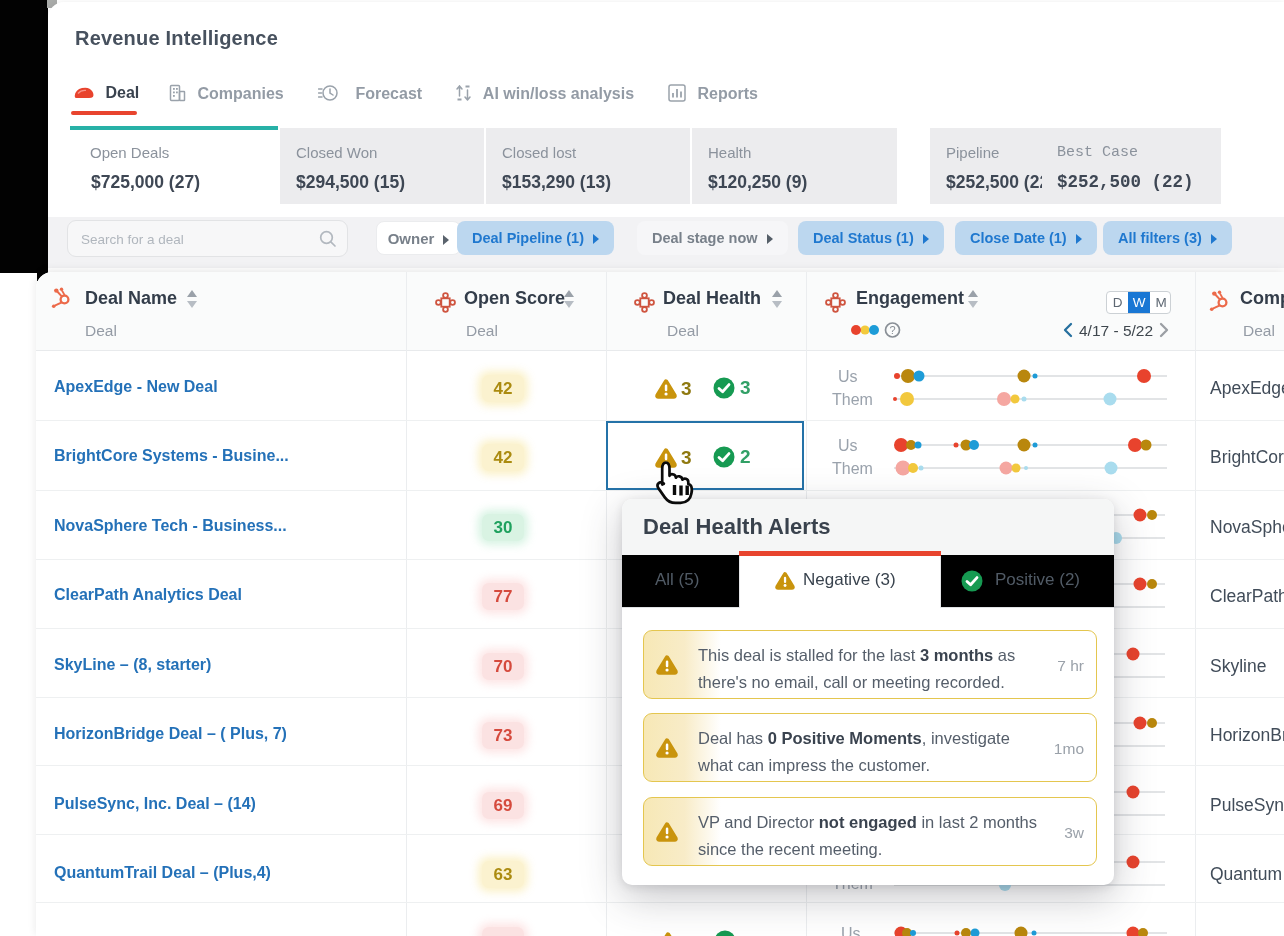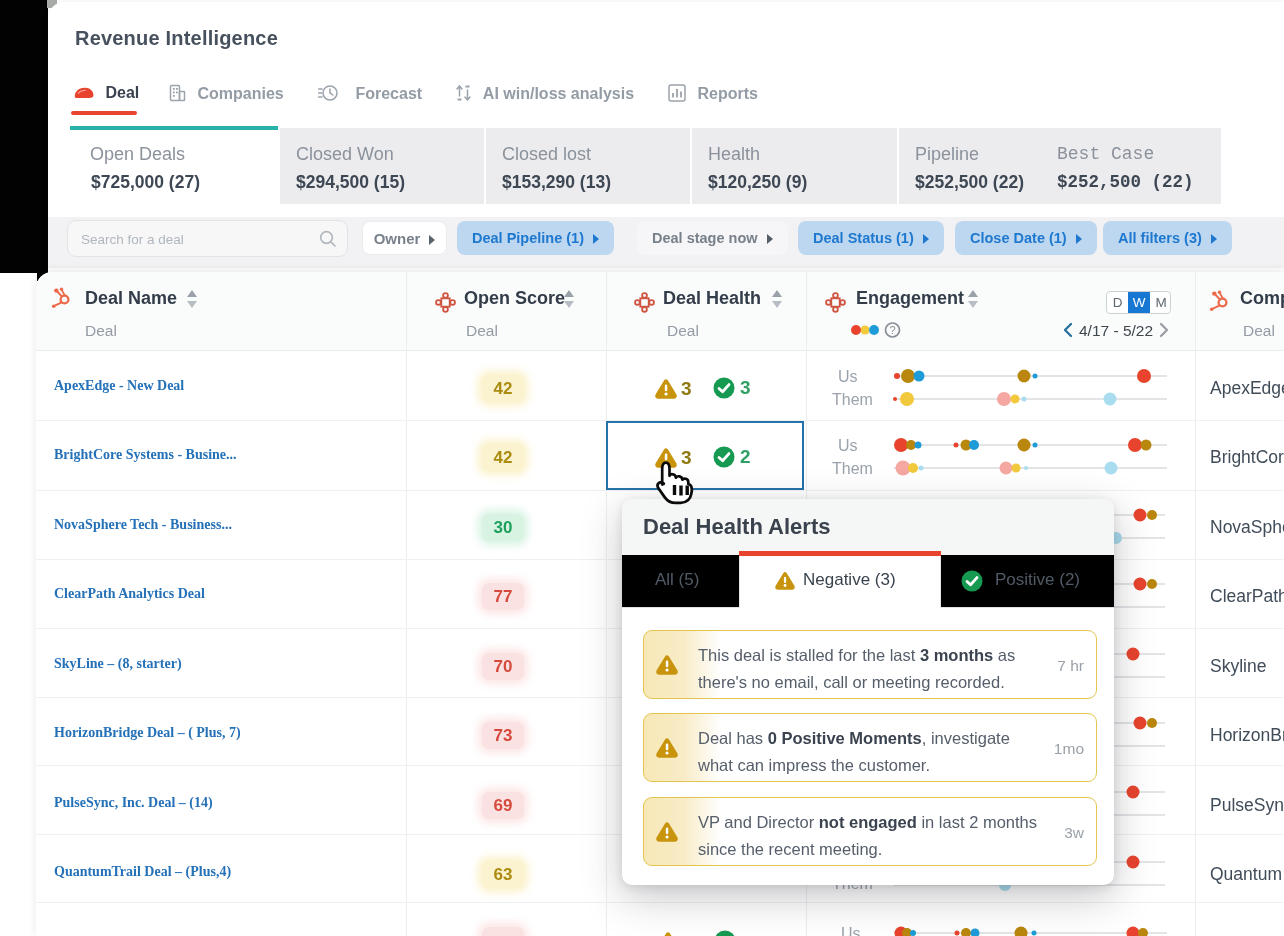--- a/index.html
+++ b/index.html
@@ -18,41 +18,41 @@
 
 #title { left:75px; top:27px; font-size:20px; font-weight:bold; color:#47515e; letter-spacing:.2px; }
 
 .tab { top:84px; font-size:16px; font-weight:bold; color:#939ba5; white-space:nowrap; }
 .tab svg { vertical-align:-3px; margin-right:7px; }
 #tab-deal { color:#39424e; }
 #deal-underline { left:71px; top:111px; width:66px; height:4px; background:#e8442e; border-radius:2px; }
 
 
 .statcell { top:128px; height:76px; background:#ececee; }
-.stat-label { font-size:18px; color:#8b929c; position:absolute; top:16px; }
+.stat-label { font-size:15px; color:#8b929c; position:absolute; top:16px; }
 .stat-value { font-size:17.5px; font-weight:bold; color:#3e4754; position:absolute; top:44px; white-space:nowrap; }
 #tealbar { left:70px; top:126px; width:208px; height:4px; background:#27b1a7; z-index:3; }
 
 
 #filterbar { left:48px; top:217px; width:1236px; height:51px; background:#f2f2f4; }
 #searchbox { left:67px; top:220px; width:281px; height:37px; background:#f7f7f8; border:1px solid #e2e3e5; border-radius:9px; }
 #searchbox span { position:absolute; left:13px; top:11px; font-size:13.5px; color:#b0b6bd; }
 .pill { top:221px; height:34px; border-radius:8px; font-size:14.5px; font-weight:bold; line-height:34px; white-space:nowrap; }
 .pill.blue { background:#bcd7ef; color:#1f78cf; }
 .pill.grey { background:#f6f6f8; color:#78808a; }
 .caret { display:inline-block; width:0; height:0; border-left:6px solid currentColor; border-top:5px solid transparent; border-bottom:5px solid transparent; margin-left:9px; vertical-align:-1px; }
 
 
 #table { left:36px; top:272px; width:1248px; height:664px; background:#fff; border-top-left-radius:16px; box-shadow:0 -2px 8px rgba(30,30,30,.10); overflow:hidden; }
 #thead { position:absolute; left:0; top:0; width:1248px; height:79px; background:#fafbfb; border-top-left-radius:16px; border-bottom:1px solid #e8eaec; }
 .colsep { position:absolute; top:0; width:1px; height:664px; background:#ebedef; }
 .rowsep { position:absolute; left:0; width:1248px; height:1px; background:#eef0f1; }
 .hname { position:absolute; font-size:18px; font-weight:bold; color:#333d4a; white-space:nowrap; }
 .hsub { position:absolute; font-size:15.5px; color:#949ba5; }
-.dealname { position:absolute; left:18px; font-size:14px; font-weight:bold; color:#2471b8; white-space:nowrap;font-family:Liberation Serif, serif; }
+.dealname { position:absolute; left:18px; font-size:16px; font-weight:bold; color:#2471b8; white-space:nowrap; }
 .badge { position:absolute; left:446px; width:42px; height:27px; border-radius:7px; text-align:center; font-size:17px; font-weight:bold; line-height:27px; }
 .badge.y { background:#fbf2cf; color:#ab8b10; box-shadow:0 0 9px 4px rgba(250,238,190,.85); }
 .badge.g { background:#d9f3e3; color:#1fa15e; box-shadow:0 0 9px 4px rgba(205,240,220,.8); }
 .badge.r { background:#fbe2e2; color:#d54a3d; box-shadow:0 0 9px 4px rgba(252,222,222,.8); }
 .hnum { position:absolute; font-size:19px; font-weight:bold; }
 .uslabel { position:absolute; font-size:16px; color:#9aa2ac; }
 .comp { position:absolute; left:1174px; font-size:17.5px; color:#414c59; white-space:nowrap; }
 
 
 #selcell { left:606px; top:421px; width:198px; height:69px; border:2px solid #2472a8; z-index:5; }
@@ -153,42 +153,42 @@
       <span class="stat-value" style="left:16px;">$294,500 (15)</span>
     </div>
   <div class="abs statcell" style="left:486px; width:204px;">
       <span class="stat-label" style="left:16px;">Closed lost</span>
       <span class="stat-value" style="left:16px;">$153,290 (13)</span>
     </div>
   <div class="abs statcell" style="left:692px; width:205px;">
       <span class="stat-label" style="left:16px;">Health</span>
       <span class="stat-value" style="left:16px;">$120,250 (9)</span>
     </div>
-  <div class="abs statcell" style="left:899px; width:204px;">
+  <div class="abs statcell" style="left:930px; width:204px;">
       <span class="stat-label" style="left:16px;">Pipeline</span>
       <span class="stat-value" style="left:16px;">$252,500 (22)</span>
     </div>
   <div class="abs statcell" style="left:1042px; width:179px;font-family:Liberation Mono, monospace;">
       <span class="stat-label" style="left:15px;">Best Case</span>
       <span class="stat-value" style="left:15px;">$252,500 (22)</span>
     </div>
   <div class="abs" style="left:70px; top:130px; width:208px; height:74px; background:#fff;">
       <span class="stat-label" style="left:20px; top:14px;">Open Deals</span>
       <span class="stat-value" style="left:21px; top:42px;">$725,000 (27)</span>
     </div>
 
   <div class="abs" id="filterbar"></div>
   <div class="abs" id="searchbox">
       <span>Search for a deal</span>
       <svg style="position:absolute; right:10px; top:9px;" width="18" height="18" viewBox="0 0 18 18">
         <circle cx="7.5" cy="7.5" r="5.8" fill="none" stroke="#b2b8bf" stroke-width="1.7"></circle>
         <line x1="11.8" y1="11.8" x2="16" y2="16" stroke="#b2b8bf" stroke-width="1.7" stroke-linecap="round"></line>
       </svg>
     </div>
-  <div class="abs" style="left:362px; top:221px; width:85px; height:34px; text-align:center; line-height:34px; font-size:15px; font-weight:bold; color:#78808a; background:#fff; border:1px solid #ebecee; border-radius:8px;">Owner<span class="caret" style="color:#5a636d;"></span></div>
+  <div class="abs" style="left:376px; top:221px; width:85px; height:34px; text-align:center; line-height:34px; font-size:15px; font-weight:bold; color:#78808a; background:#fff; border:1px solid #ebecee; border-radius:8px;">Owner<span class="caret" style="color:#5a636d;"></span></div>
   <div class="abs pill blue" style="left:457px; padding:0 15px;">Deal Pipeline (1)<span class="caret"></span></div>
   <div class="abs pill grey" style="left:637px; padding:0 15px;">Deal stage now<span class="caret" style="color:#555e68;"></span></div>
   <div class="abs pill blue" style="left:798px; padding:0 15px;">Deal Status (1)<span class="caret"></span></div>
   <div class="abs pill blue" style="left:955px; padding:0 15px;">Close Date (1)<span class="caret"></span></div>
   <div class="abs pill blue" style="left:1103px; padding:0 15px;">All filters (3)<span class="caret"></span></div>
 
   <div class="abs" id="table">
     <div id="thead"></div>
     <div class="colsep" style="left:370px;"></div>
     <div class="colsep" style="left:570px;"></div>

